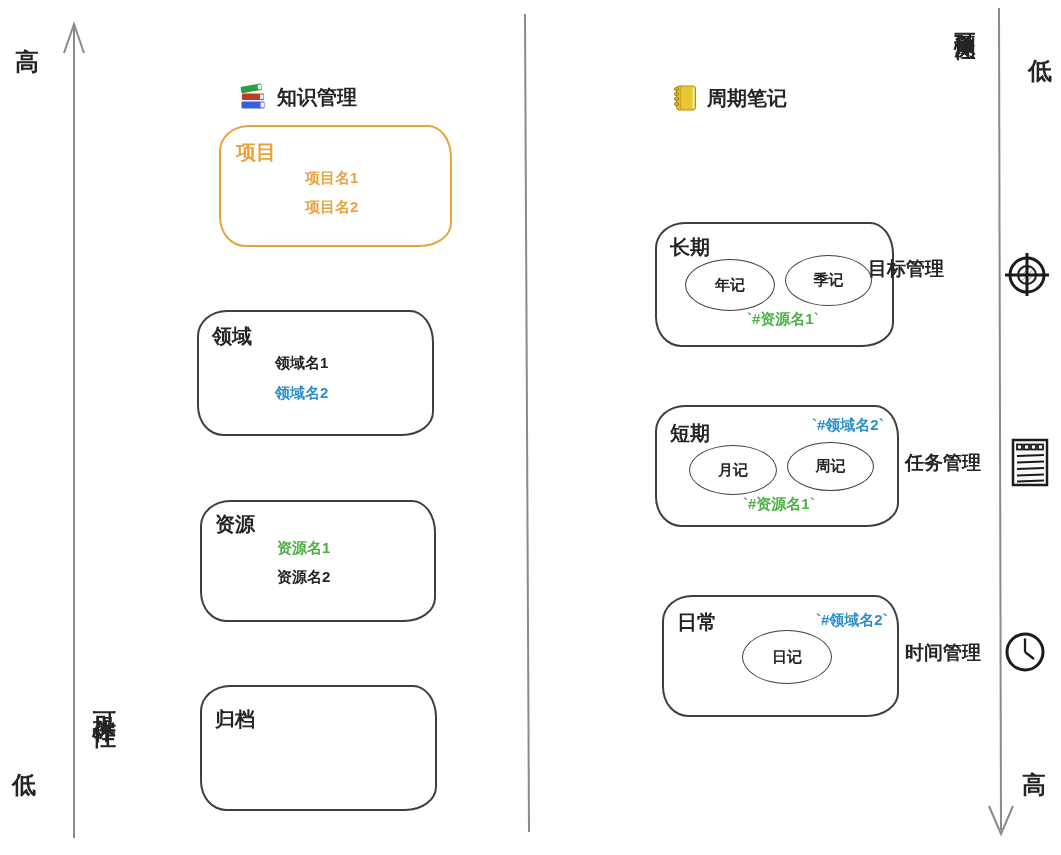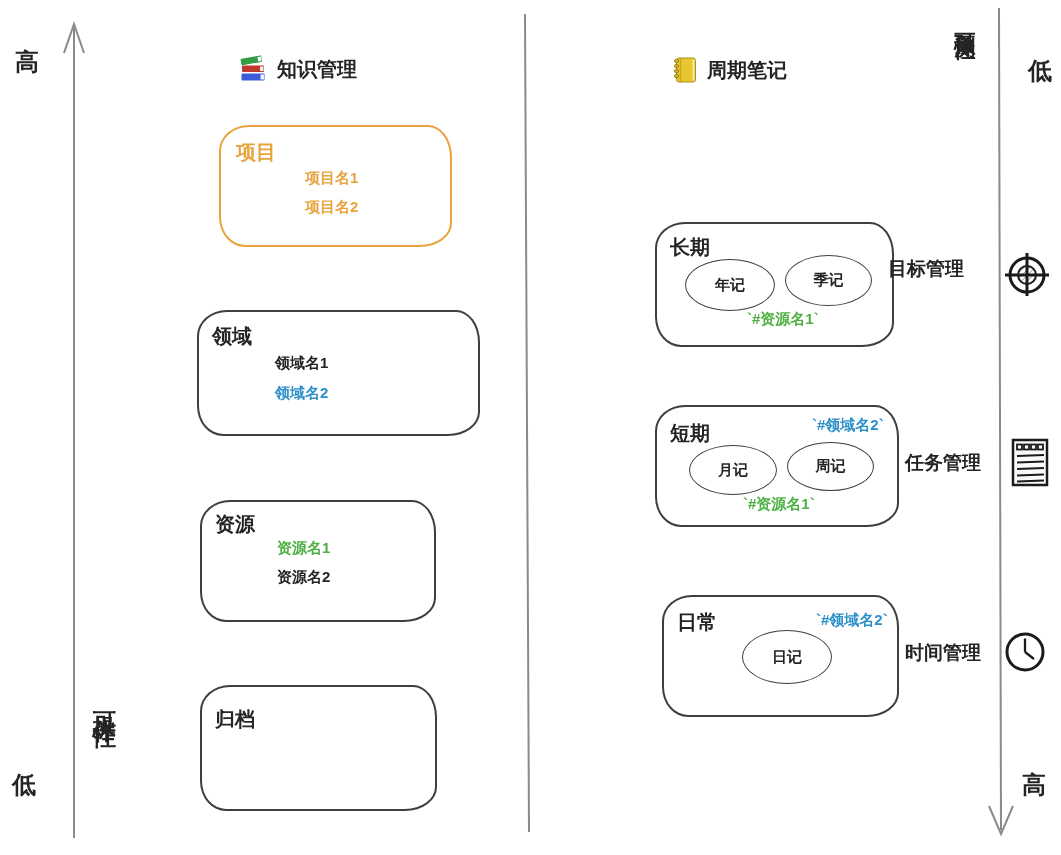--- a/index.html
+++ b/index.html
@@ -10,21 +10,21 @@
   .canvas{position:relative;width:1061px;height:855px;background:#fff;overflow:hidden;
           font-family:"Liberation Sans","DejaVu Sans",sans-serif;color:var(--ink);}
   .overlay{position:absolute;left:0;top:0;pointer-events:none;}
   .axis{stroke:var(--axis);stroke-width:2;fill:none;}
   .corner{position:absolute;font-size:24px;font-weight:700;color:var(--ink);}
   .vlabel{position:absolute;writing-mode:vertical-rl;text-orientation:upright;
           font-weight:700;color:var(--ink);}
   .vlabel.l{font-size:23px;letter-spacing:4px;}
   .vlabel.r{font-size:21px;letter-spacing:2px;}
   .title{position:absolute;display:flex;align-items:center;gap:9px;
-         font-size:20px;font-weight:700;color:var(--ink);}
+         font-size:20px;font-weight:700;color:var(--ink);margin-top:28px;}
   .sketch{position:absolute;background:#fff;border:2px solid var(--border);
           border-radius:30px 24px 32px 26px / 26px 32px 24px 30px;}
   .sketch.orange{border-color:var(--orange);margin-left:26px;}
   .box-label{position:absolute;font-size:20px;font-weight:700;color:var(--ink);white-space:nowrap;}
   .box-label.orange{color:var(--orange);}
   .item{position:absolute;font-size:15px;font-weight:600;white-space:nowrap;}
   .c-orange{color:var(--orange);} .c-blue{color:var(--blue);}
   .c-green{color:var(--green);} .c-ink{color:var(--ink);}
   .ellipse{position:absolute;display:flex;align-items:center;justify-content:center;
            border:1.7px solid var(--border);border-radius:50%;background:#fff;
@@ -80,21 +80,21 @@
     </svg>
     <span>周期笔记</span>
   </div>
 
   <div class="sketch orange" style="left:193px;top:125px;width:229px;height:118px;">
     <div class="box-label orange" style="left:15px;top:12px;">项目</div>
     <div class="item c-orange" style="left:84px;top:42px;">项目名1</div>
     <div class="item c-orange" style="left:84px;top:71px;">项目名2</div>
   </div>
 
-  <div class="sketch" style="left:197px;top:310px;width:233px;height:122px;padding-left:46px;">
+  <div class="sketch" style="left:197px;top:310px;width:233px;height:122px;">
     <div class="box-label" style="left:13px;top:11px;">领域</div>
     <div class="item c-ink" style="left:76px;top:42px;">领域名1</div>
     <div class="item c-blue" style="left:76px;top:72px;">领域名2</div>
   </div>
 
   <div class="sketch" style="left:200px;top:500px;width:232px;height:118px;">
     <div class="box-label" style="left:13px;top:9px;">资源</div>
     <div class="item c-green" style="left:75px;top:37px;">资源名1</div>
     <div class="item c-ink" style="left:75px;top:66px;">资源名2</div>
   </div>
@@ -102,21 +102,21 @@
   <div class="sketch" style="left:200px;top:685px;width:233px;height:122px;">
     <div class="box-label" style="left:13px;top:19px;">归档</div>
   </div>
 
   <div class="sketch" style="left:655px;top:222px;width:235px;height:121px;">
     <div class="box-label" style="left:13px;top:10px;">长期</div>
     <div class="ellipse" style="left:28px;top:35px;width:88px;height:50px;">年记</div>
     <div class="ellipse" style="left:128px;top:31px;width:85px;height:49px;">季记</div>
     <div class="tag c-green" style="left:90px;top:86px;">`#资源名1`</div>
   </div>
-  <div class="side-label" style="left:888px;top:256px;">目标管理</div>
+  <div class="side-label" style="left:868px;top:256px;">目标管理</div>
   <svg class="icon" style="left:1002px;top:249px;" width="50" height="50" viewBox="0 0 50 50">
     <defs>
       <pattern id="hatch" width="4" height="4" patternUnits="userSpaceOnUse" patternTransform="rotate(45)">
         <line x1="0" y1="0" x2="0" y2="4" stroke="#666" stroke-width="1.2"></line>
       </pattern>
     </defs>
     <circle cx="25" cy="26" r="17" fill="#fff" stroke="#1b1b1b" stroke-width="3"></circle>
     <circle cx="25" cy="26" r="9" fill="url(#hatch)" stroke="#1b1b1b" stroke-width="2"></circle>
     <line x1="3" y1="26" x2="47" y2="26" stroke="#1b1b1b" stroke-width="3"></line>
     <line x1="25" y1="4" x2="25" y2="47" stroke="#1b1b1b" stroke-width="3"></line>

